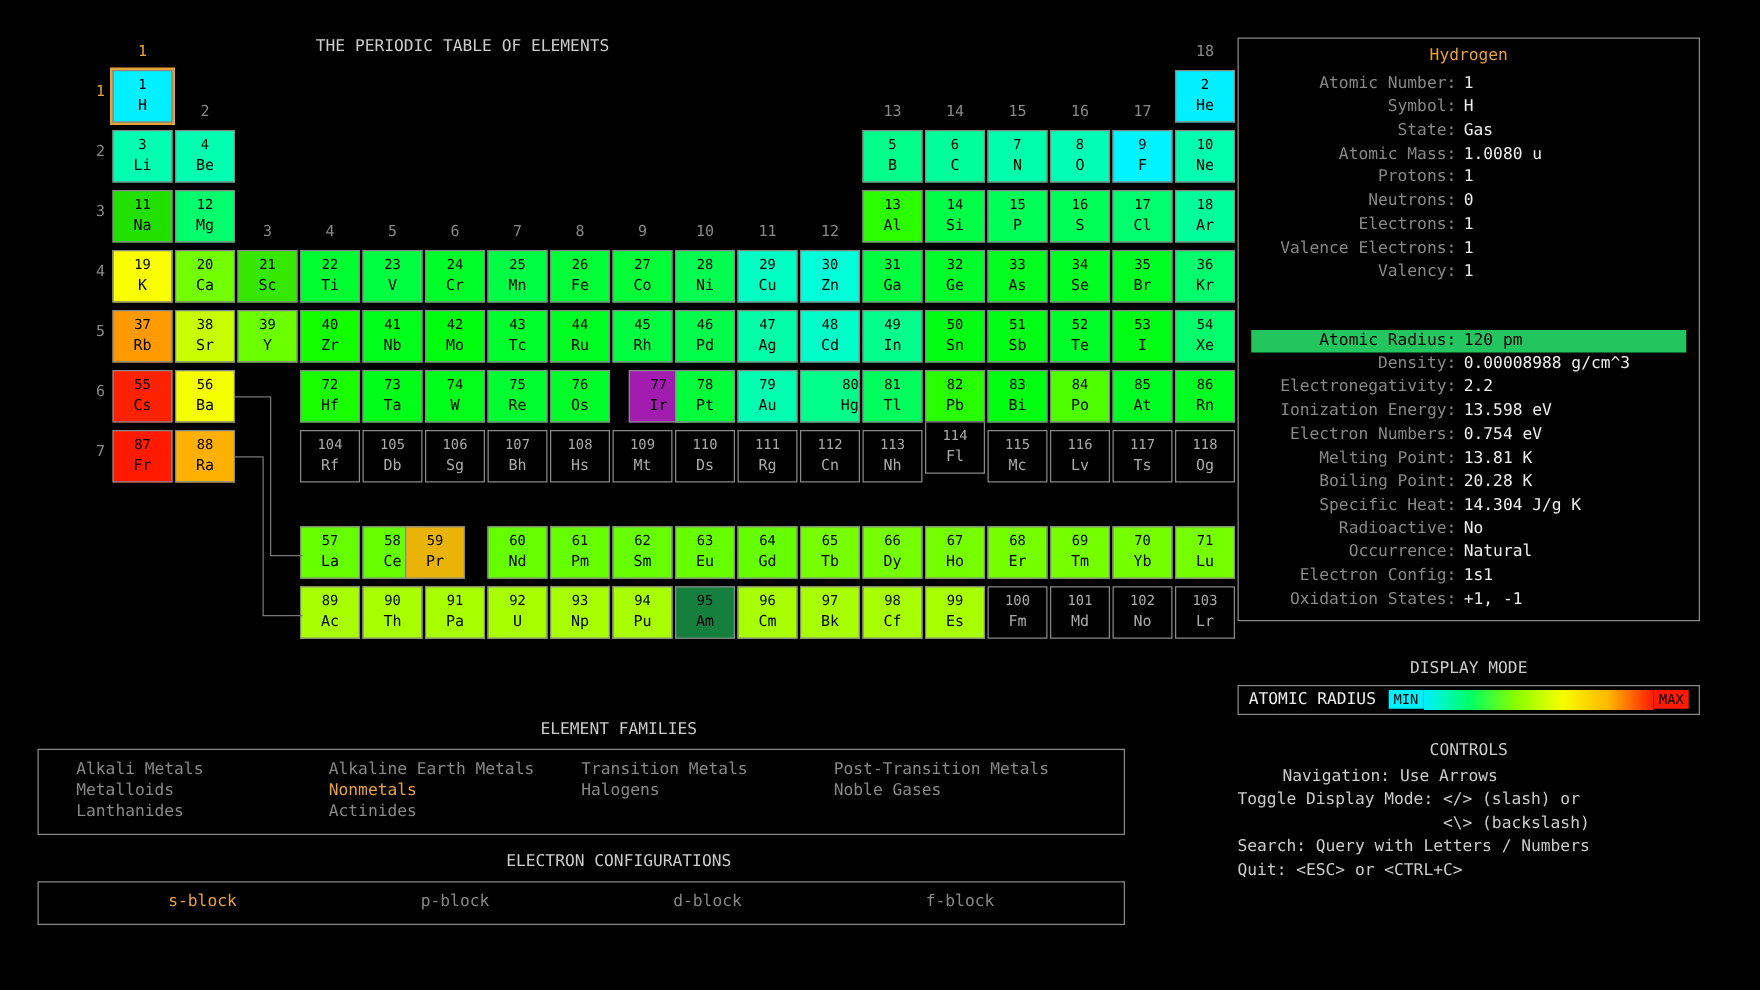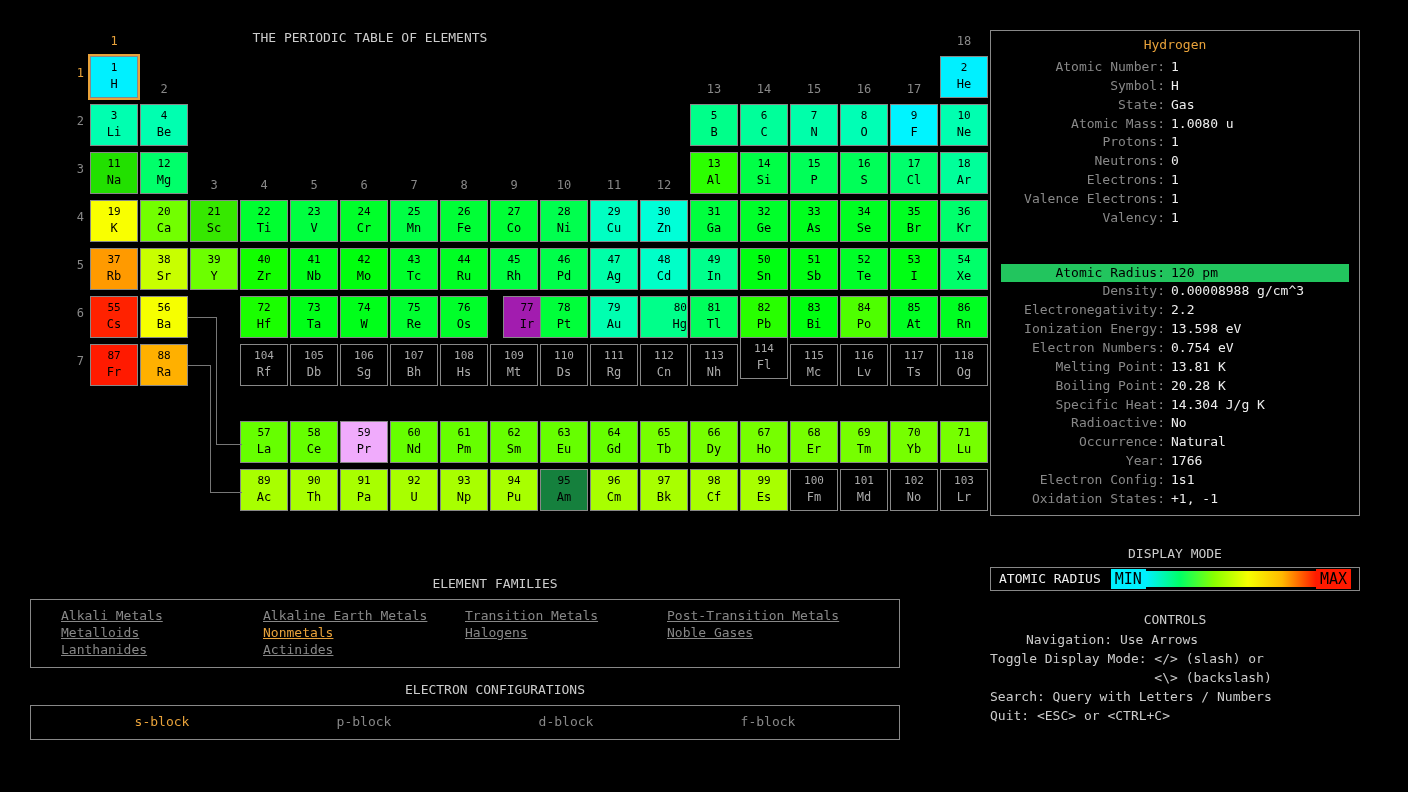--- a/index.html
+++ b/index.html
@@ -76,21 +76,21 @@
     color: #ccc;
     font-weight: normal;
     font-size: 13px;
     margin-bottom: 8px;
   }
   .families {
     display: grid;
     grid-template-columns: repeat(4, 1fr);
     row-gap: 2px;
   }
-  .families span { color:#888;text-decoration:underline; }
+  .families span { color:#888; }
   .families span.active { color:#e8a23a; }
   .blocks {
     display: grid;
     grid-template-columns: repeat(4, 1fr);
     text-align: center;
   }
   .blocks span { color:#888; }
   .blocks span.active { color:#e8a23a; }
 
   
@@ -137,21 +137,21 @@
     padding: 3px 8px;
     gap: 10px;
   }
   .mode-name { color:#eee; flex: 0 0 auto; }
   .scale {
     flex:1;
     height:16px;
     display:flex;
     align-items:center;
   }
-  .min, .max { font-size:15px; color:#000; padding: 1px 4px;}
+  .min, .max { font-size:11px; color:#000; padding: 1px 4px;}
   .min { background:#00f0ff; }
   .max { background:#ff1a00; }
   .grad {
     flex:1; height:16px;
     background: linear-gradient(90deg,#00f0ff,#00ff66,#88ff00,#f6ff00,#ffb900,#ff1a00);
   }
 
   .controls {
     margin-top: 20px;
     width: 370px;
@@ -559,21 +559,21 @@
           <span class="sym">Og</span>
         </div>
         <div class="cell" style="background: rgb(102, 255, 0); color: rgb(0, 0, 0); left: 220px; top: 390.8px;">
           <span class="num">57</span>
           <span class="sym">La</span>
         </div>
         <div class="cell" style="background: rgb(102, 255, 0); color: rgb(0, 0, 0); left: 270px; top: 390.8px;">
           <span class="num">58</span>
           <span class="sym">Ce</span>
         </div>
-        <div class="cell" style="background: #f0abfc; color: rgb(0, 0, 0); left: 320px; top: 390.8px;">
+        <div class="cell" style="background: #eab308; color: rgb(0, 0, 0); left: 304px; top: 390.8px;">
           <span class="num">59</span>
           <span class="sym">Pr</span>
         </div>
         <div class="cell" style="background: rgb(102, 255, 0); color: rgb(0, 0, 0); left: 370px; top: 390.8px;">
           <span class="num">60</span>
           <span class="sym">Nd</span>
         </div>
         <div class="cell" style="background: rgb(102, 255, 0); color: rgb(0, 0, 0); left: 420px; top: 390.8px;">
           <span class="num">61</span>
           <span class="sym">Pm</span>
@@ -789,24 +789,20 @@
           </div>
           <div class="prop">
             <span class="label">Radioactive:</span>
             <span class="value">No</span>
           </div>
           <div class="prop">
             <span class="label">Occurrence:</span>
             <span class="value">Natural</span>
           </div>
           <div class="prop">
-            <span class="label">Year:</span>
-            <span class="value">1766</span>
-          </div>
-          <div class="prop">
             <span class="label">Electron Config:</span>
             <span class="value">1s1</span>
           </div>
           <div class="prop">
             <span class="label">Oxidation States:</span>
             <span class="value">+1, -1</span>
           </div>
         </div>
     </div>
 

